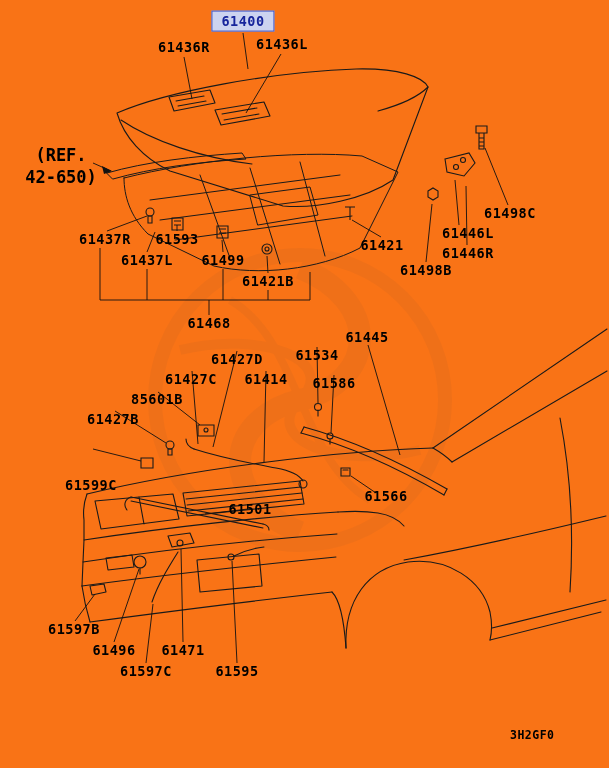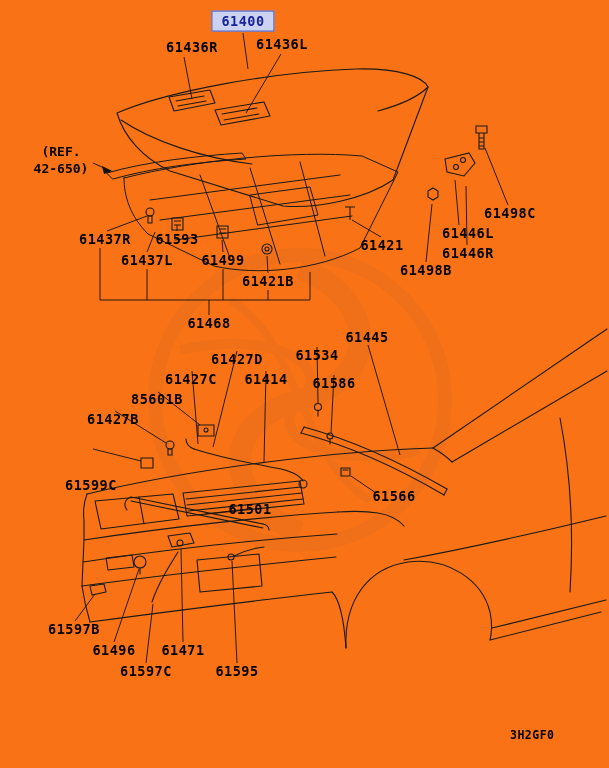--- a/index.html
+++ b/index.html
@@ -13,21 +13,21 @@
     color:#000; white-space:nowrap; letter-spacing:0.5px; cursor:pointer;
   }
   .part-label.highlighted {
     background:var(--hl-fill,#ccd3f0);
     border:1.5px solid var(--hl-border,#3d55c8);
     color:var(--hl-text,#16249b);
     padding:2px 9px;
   }
   .ref-note {
     position:absolute; left:22px; top:144px; width:78px;
-    font-weight:bold; font-size:13px; line-height:1.3;
+    font-weight:bold; font-size:17px; line-height:1.3;
     text-align:center; white-space:pre-line; color:#000;
   }
   .diagram-code {
     position:absolute; left:510px; top:728px;
     font-weight:bold; font-size:11.5px; letter-spacing:0.5px; color:#000;
   }
 </style>
 </head>
 <body>
 
@@ -162,21 +162,21 @@
       <path d="M114,642 L139,569"></path>
       <path d="M183,642 L181,549"></path>
       <path d="M146,663 L153,604"></path>
       <path d="M237,663 L232,561"></path>
     </g>
     <polygon points="112,171 102,166 104,174" fill="#111"></polygon>
   </svg>
 
   <div>
       <div class="part-label highlighted" style="left: 243px; top: 21px;">61400</div>
-      <div class="part-label" style="left: 184px; top: 47px; margin-left: 8px;">61436R</div>
+      <div class="part-label" style="left: 184px; top: 47px;">61436R</div>
       <div class="part-label" style="left: 282px; top: 44px;">61436L</div>
       <div class="part-label" style="left: 105px; top: 239px;">61437R</div>
       <div class="part-label" style="left: 177px; top: 239px;">61593</div>
       <div class="part-label" style="left: 147px; top: 260px;">61437L</div>
       <div class="part-label" style="left: 223px; top: 260px;">61499</div>
       <div class="part-label" style="left: 268px; top: 281px;">61421B</div>
       <div class="part-label" style="left: 382px; top: 245px;">61421</div>
       <div class="part-label" style="left: 468px; top: 233px;">61446L</div>
       <div class="part-label" style="left: 468px; top: 253px;">61446R</div>
       <div class="part-label" style="left: 426px; top: 270px;">61498B</div>
@@ -185,21 +185,21 @@
       <div class="part-label" style="left: 367px; top: 337px;">61445</div>
       <div class="part-label" style="left: 237px; top: 359px;">61427D</div>
       <div class="part-label" style="left: 317px; top: 355px;">61534</div>
       <div class="part-label" style="left: 191px; top: 379px;">61427C</div>
       <div class="part-label" style="left: 266px; top: 379px;">61414</div>
       <div class="part-label" style="left: 334px; top: 383px;">61586</div>
       <div class="part-label" style="left: 157px; top: 399px;">85601B</div>
       <div class="part-label" style="left: 113px; top: 419px;">61427B</div>
       <div class="part-label" style="left: 91px; top: 457px; margin-top: 28px;">61599C</div>
       <div class="part-label" style="left: 250px; top: 509px;">61501</div>
-      <div class="part-label" style="left: 394px; top: 496px;">61566</div>
+      <div class="part-label" style="left: 386px; top: 496px;">61566</div>
       <div class="part-label" style="left: 74px; top: 629px;">61597B</div>
       <div class="part-label" style="left: 114px; top: 650px;">61496</div>
       <div class="part-label" style="left: 183px; top: 650px; text-align: center;">61471</div>
       <div class="part-label" style="left: 146px; top: 671px;">61597C</div>
       <div class="part-label" style="left: 237px; top: 671px;">61595</div>
     </div>
 
   <div class="ref-note">(REF.
 42-650)</div>
 

